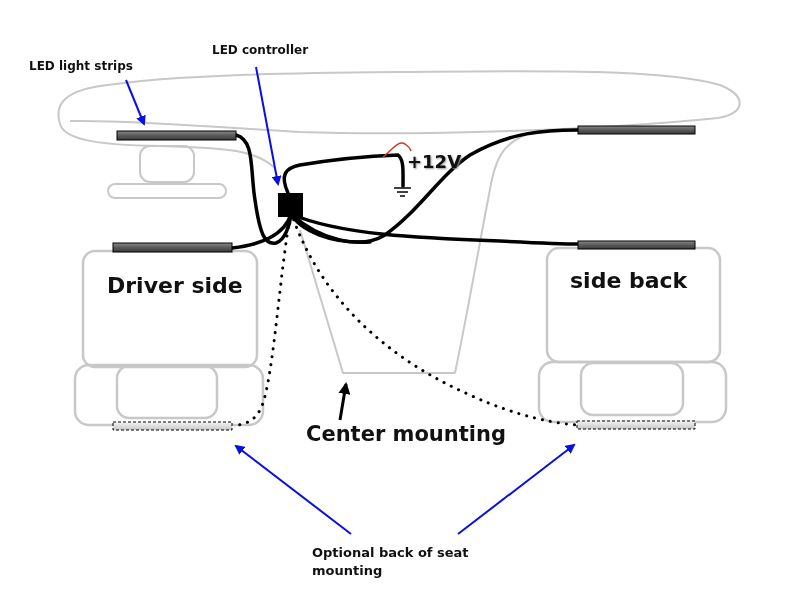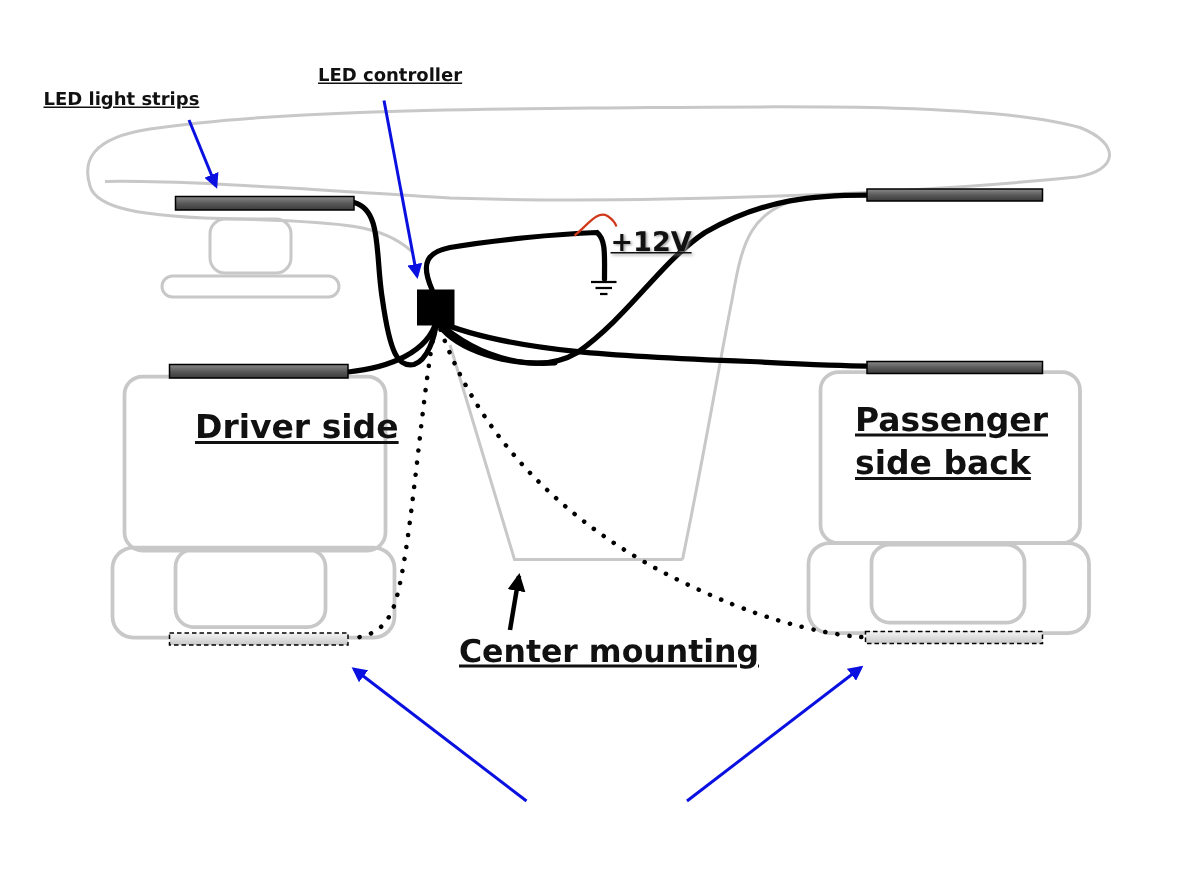--- a/index.html
+++ b/index.html
@@ -1,18 +1,18 @@
 <!DOCTYPE html>
 <html><head>
 <meta charset="utf-8">
 <style>
   html, body { margin: 0; padding: 0; background: #ffffff; }
   body { width: 788px; height: 596px; overflow: hidden; position: relative; font-family: "DejaVu Sans", sans-serif; }
   svg { position: absolute; left: 0; top: 0; }
-  .lbl { position: absolute; color: #111; font-weight: bold; white-space: nowrap; text-decoration: underline; }
+  .lbl { position: absolute; color: #111; font-weight: bold; white-space: nowrap; }
   .small { font-size: 12px; }
   .big { font-size: 22px; line-height: 29px; }
   .mid { font-size: 21px; }
   .v12 { font-size: 18px; text-shadow: 1px 1px 2px #999; }
 </style>
 </head>
 <body>
 
 <svg width="788" height="596" viewBox="0 0 788 596">
   <defs>
@@ -94,25 +94,26 @@
   <line x1="256" y1="67" x2="278" y2="184" stroke="#0a10e0" stroke-width="2" marker-end="url(#blueArrow)"></line>
   <line x1="351" y1="534" x2="236" y2="446" stroke="#0a10e0" stroke-width="2" marker-end="url(#blueArrow)"></line>
   <line x1="458" y1="534" x2="574" y2="445" stroke="#0a10e0" stroke-width="2" marker-end="url(#blueArrow)"></line>
   <line x1="340" y1="420" x2="346" y2="384" stroke="#000" stroke-width="3" marker-end="url(#blackArrow)"></line>
 </svg>
 
 <div class="lbl small" style="left:29px;top:59px;text-align:center;">LED light strips</div>
 <div class="lbl small" style="left:212px;top:43px;">LED controller</div>
 <div class="lbl small v12" style="left:407px;top:151px;">+12V</div>
 
-<div class="lbl big" style="left:107px;top:271px;margin-left:23px;">
+<div class="lbl big" style="left:107px;top:271px;">
   <div>Driver side</div>
 </div>
 
 <div class="lbl big" style="left:570px;top:266px;">
-  <div>Passenger</div>
   <div>side back</div>
 </div>
 
 <div class="lbl mid" style="left:306px;top:422px;">Center mounting</div>
 
 <div class="lbl small" style="left:312px;top:544px;line-height:18px;font-size:13px;">
+  <div>Optional back of seat</div>
+  <div>mounting</div>
 </div>
 
 </body></html>

